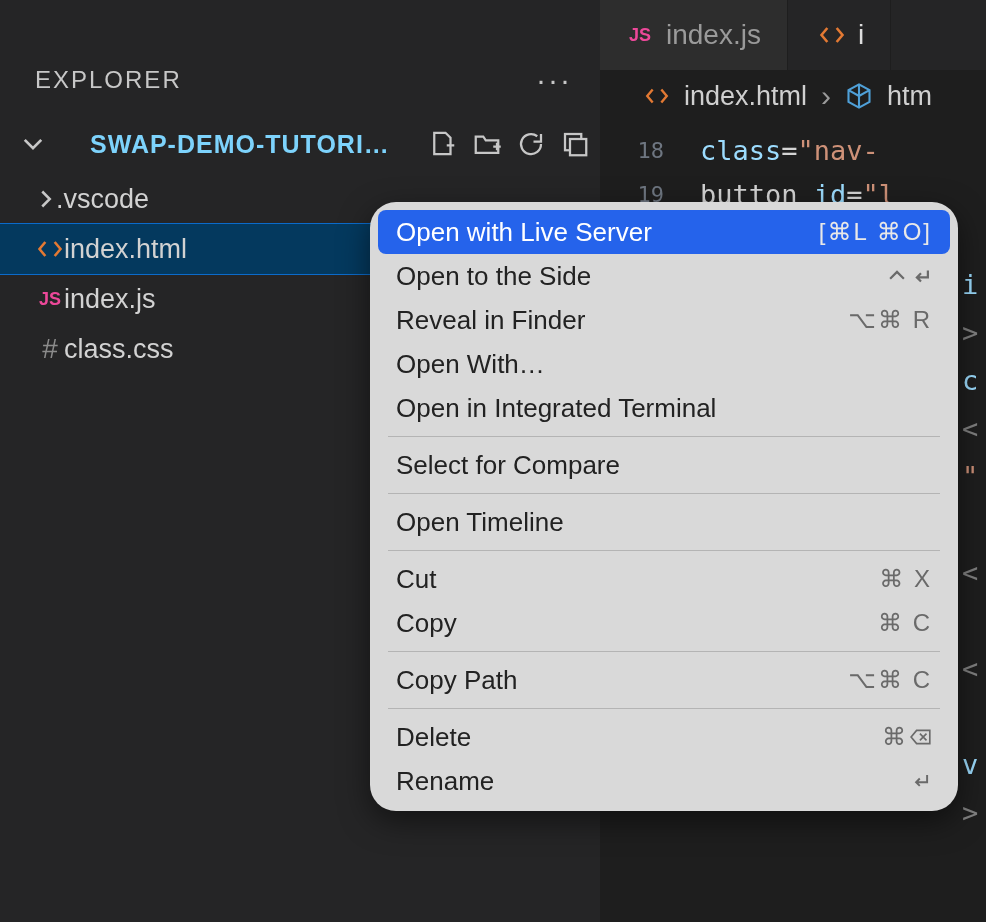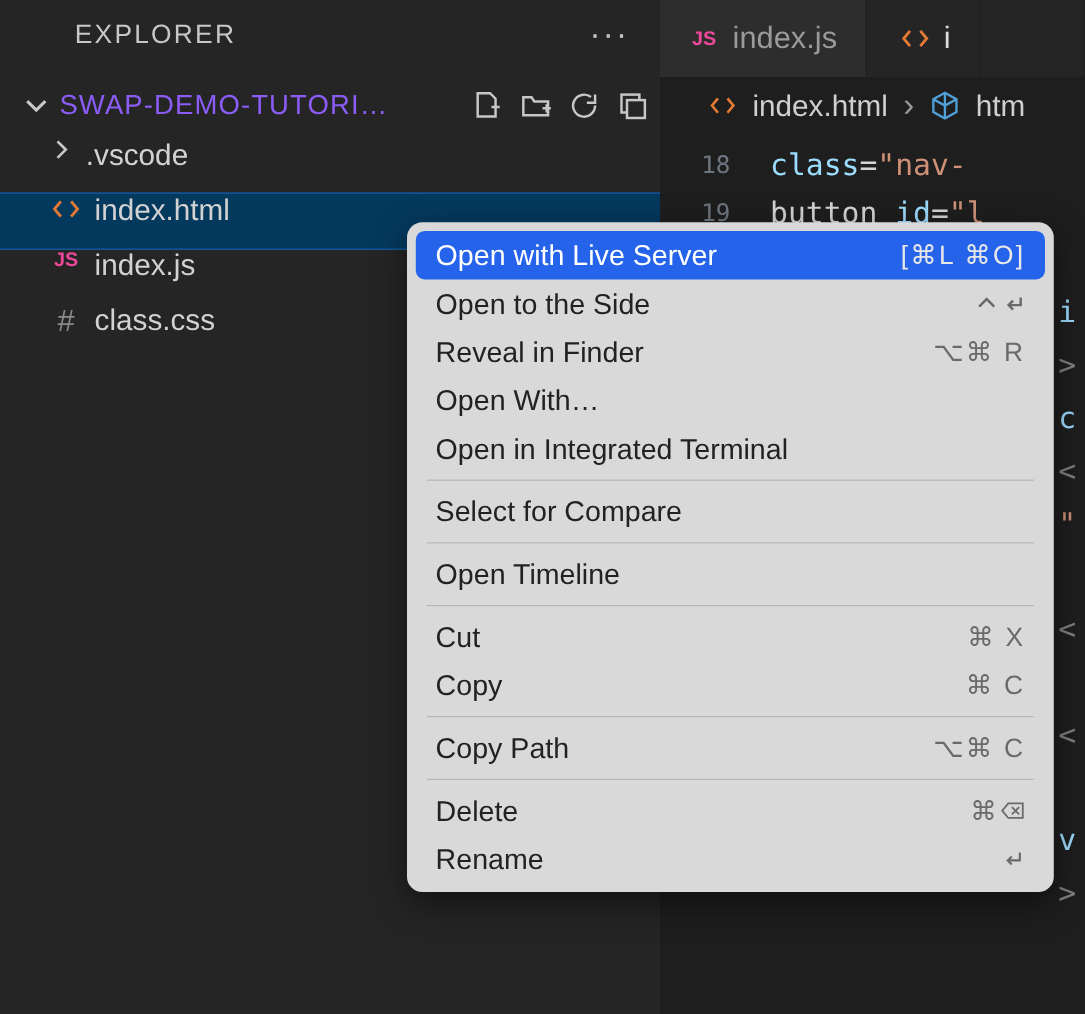--- a/index.html
+++ b/index.html
@@ -16,22 +16,23 @@
     position: absolute;
     left: 0; top: 0;
     width: 600px;
     height: 100%;
     background: #252526;
   }
   .explorer-header {
     display: flex;
     align-items: center;
     justify-content: space-between;
-    padding: 12px 28px 18px 68px;
+    padding: 12px 28px 18px 35px;
     height: 70px;
+    margin-top: 48px;
   }
   .explorer-title {
     font-size: 24px;
     letter-spacing: 2px;
     color: #c7c7c7;
   }
   .dots {
     font-size: 30px;
     color: #c7c7c7;
     letter-spacing: 2px;
@@ -41,43 +42,43 @@
     align-items: center;
     padding: 6px 10px 6px 22px;
     height: 52px;
   }
   .chev {
     width: 22px; height: 22px;
     margin-right: 10px;
   }
   .section-title {
     font-size: 25px;
-    font-weight: 400;
+    font-weight: 700;
     letter-spacing: 1px;
-    color: #8b5cf6;
+    color: #7dd3fc;
     flex: 1;
     white-space: nowrap;
     overflow: hidden;
     text-overflow: ellipsis;
+    margin-left: 36px;
   }
   .section-actions {
     display: flex;
     gap: 14px;
     align-items: center;
   }
   .section-actions .ic { width: 30px; height: 30px; }
   .tree { padding-top: 4px; }
   .tree-item {
     display: flex;
-    align-items: flex-start;
+    align-items: center;
     height: 50px;
-    padding-left: 46px;
+    padding-left: 36px;
     font-size: 27px;
     color: #d2d2d2;
-    gap: 12px;
   }
   .tree-item.folder .arrow { width: 20px; height: 20px; }
   .tree-item.selected {
     background: #04395e;
     outline: 1px solid #0b6bcb;
   }
   .file-ico-html { color: #e37933; }
   .file-ico-js {
     color: #ec4899;
     font-weight: 700;
@@ -150,21 +151,21 @@
   .code-edge div { height: 48px; display:flex; align-items:center; }
   .g-gray { color: #808080; }
   .g-str { color: #ce9178; }
 
   .context-menu {
     position: absolute;
     left: 370px;
     top: 202px;
     width: 588px;
     background: #d9d9d9;
-    border-radius: 14px;
+    border-radius: 26px;
     box-shadow: 0 10px 30px rgba(0,0,0,0.5);
     padding: 8px;
     color: #222;
     font-size: 26px;
   }
   .menu-item {
     display: flex;
     align-items: center;
     justify-content: space-between;
     padding: 8px 18px;

